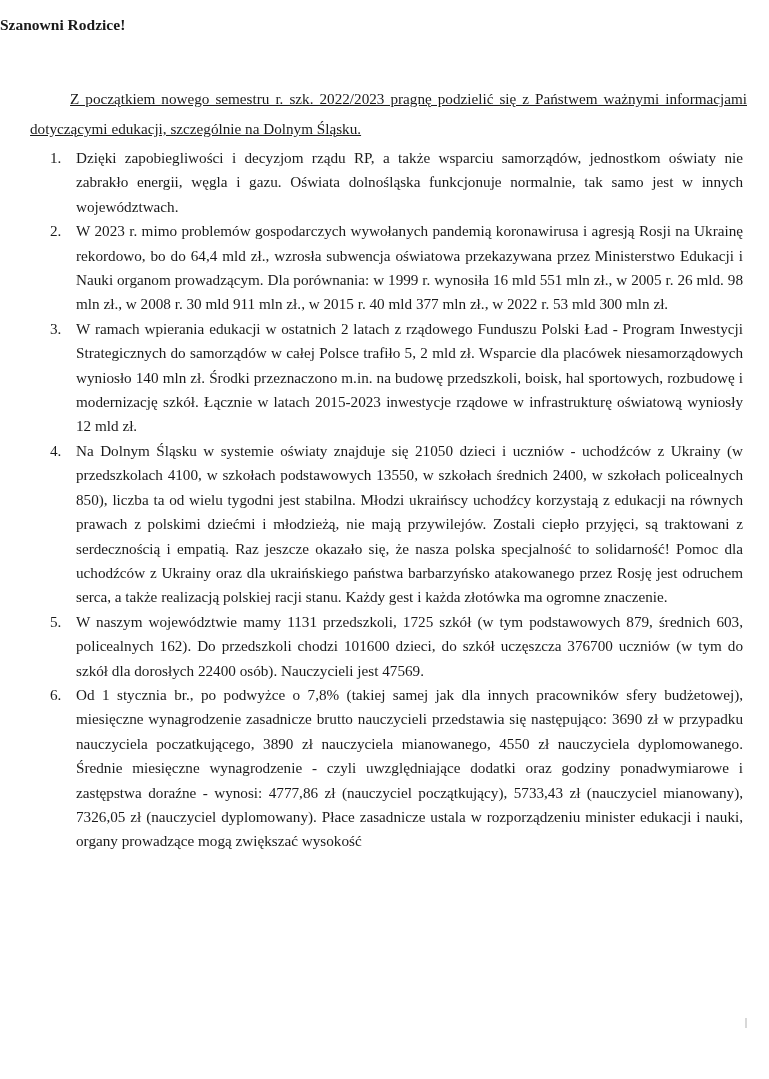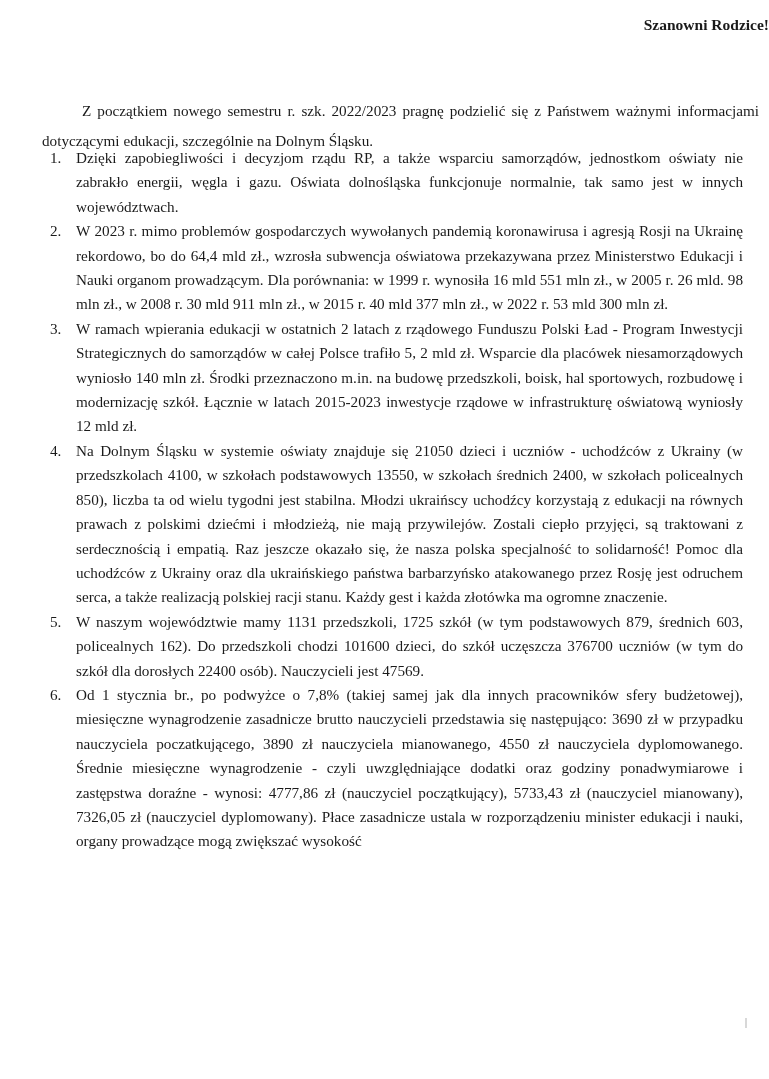--- a/index.html
+++ b/index.html
@@ -4,21 +4,21 @@
 <style>
   html, body { margin: 0; padding: 0; background: #ffffff; }
   body {
     width: 769px; height: 1079px; position: relative; overflow: hidden;
     font-family: "Liberation Serif", "DejaVu Serif", serif;
     color: #1a1a1a;
     font-size: 15.2px;
   }
   .title {
     position: absolute; top: 16px; left: 0; width: 769px;
-    text-align: right; font-weight: bold; font-size: 15.5px;
+    text-align: left; font-weight: bold; font-size: 15.5px;
   }
   .intro {
     position: absolute; top: 80px; left: 26px; width: 717px;
     line-height: 30px; text-align: justify; text-indent: 40px;
   }
   .list {
     position: absolute; top: 146px; left: 0; width: 769px;
     margin: 0; padding: 0; list-style: none;
   }
   .item {
@@ -31,21 +31,21 @@
   .mark {
     position: absolute; left: 745px; top: 1018px; width: 2px; height: 10px;
     background: #d8d8d8;
   }
 </style>
 </head>
 <body>
 
 <div>
   <div class="title">Szanowni Rodzice!</div>
-  <p class="intro" style="margin:16px;">Z początkiem  nowego semestru r. szk. 2022/2023 pragnę podzielić się z Państwem ważnymi informacjami dotyczącymi edukacji, szczególnie na Dolnym Śląsku.</p>
+  <p class="intro" style="margin:4px;text-decoration:underline;">Z początkiem  nowego semestru r. szk. 2022/2023 pragnę podzielić się z Państwem ważnymi informacjami dotyczącymi edukacji, szczególnie na Dolnym Śląsku.</p>
 
   <ol class="list">
     <li class="item">
       <span class="num">1.</span>
       <span>Dzięki zapobiegliwości i decyzjom rządu RP, a także wsparciu samorządów, jednostkom oświaty nie zabrakło energii, węgla i gazu. Oświata dolnośląska funkcjonuje normalnie, tak samo jest w innych województwach.</span>
     </li>
     <li class="item">
       <span class="num">2.</span>
       <span>W 2023 r. mimo problemów gospodarczych wywołanych pandemią koronawirusa i agresją Rosji na Ukrainę rekordowo, bo do 64,4 mld zł., wzrosła subwencja oświatowa przekazywana przez Ministerstwo Edukacji i Nauki organom prowadzącym. Dla porównania: w 1999 r. wynosiła 16 mld 551 mln zł., w 2005 r. 26 mld. 98 mln zł., w 2008 r. 30 mld 911 mln zł., w 2015 r. 40 mld 377 mln zł., w 2022 r. 53 mld 300 mln zł.</span>
     </li>

